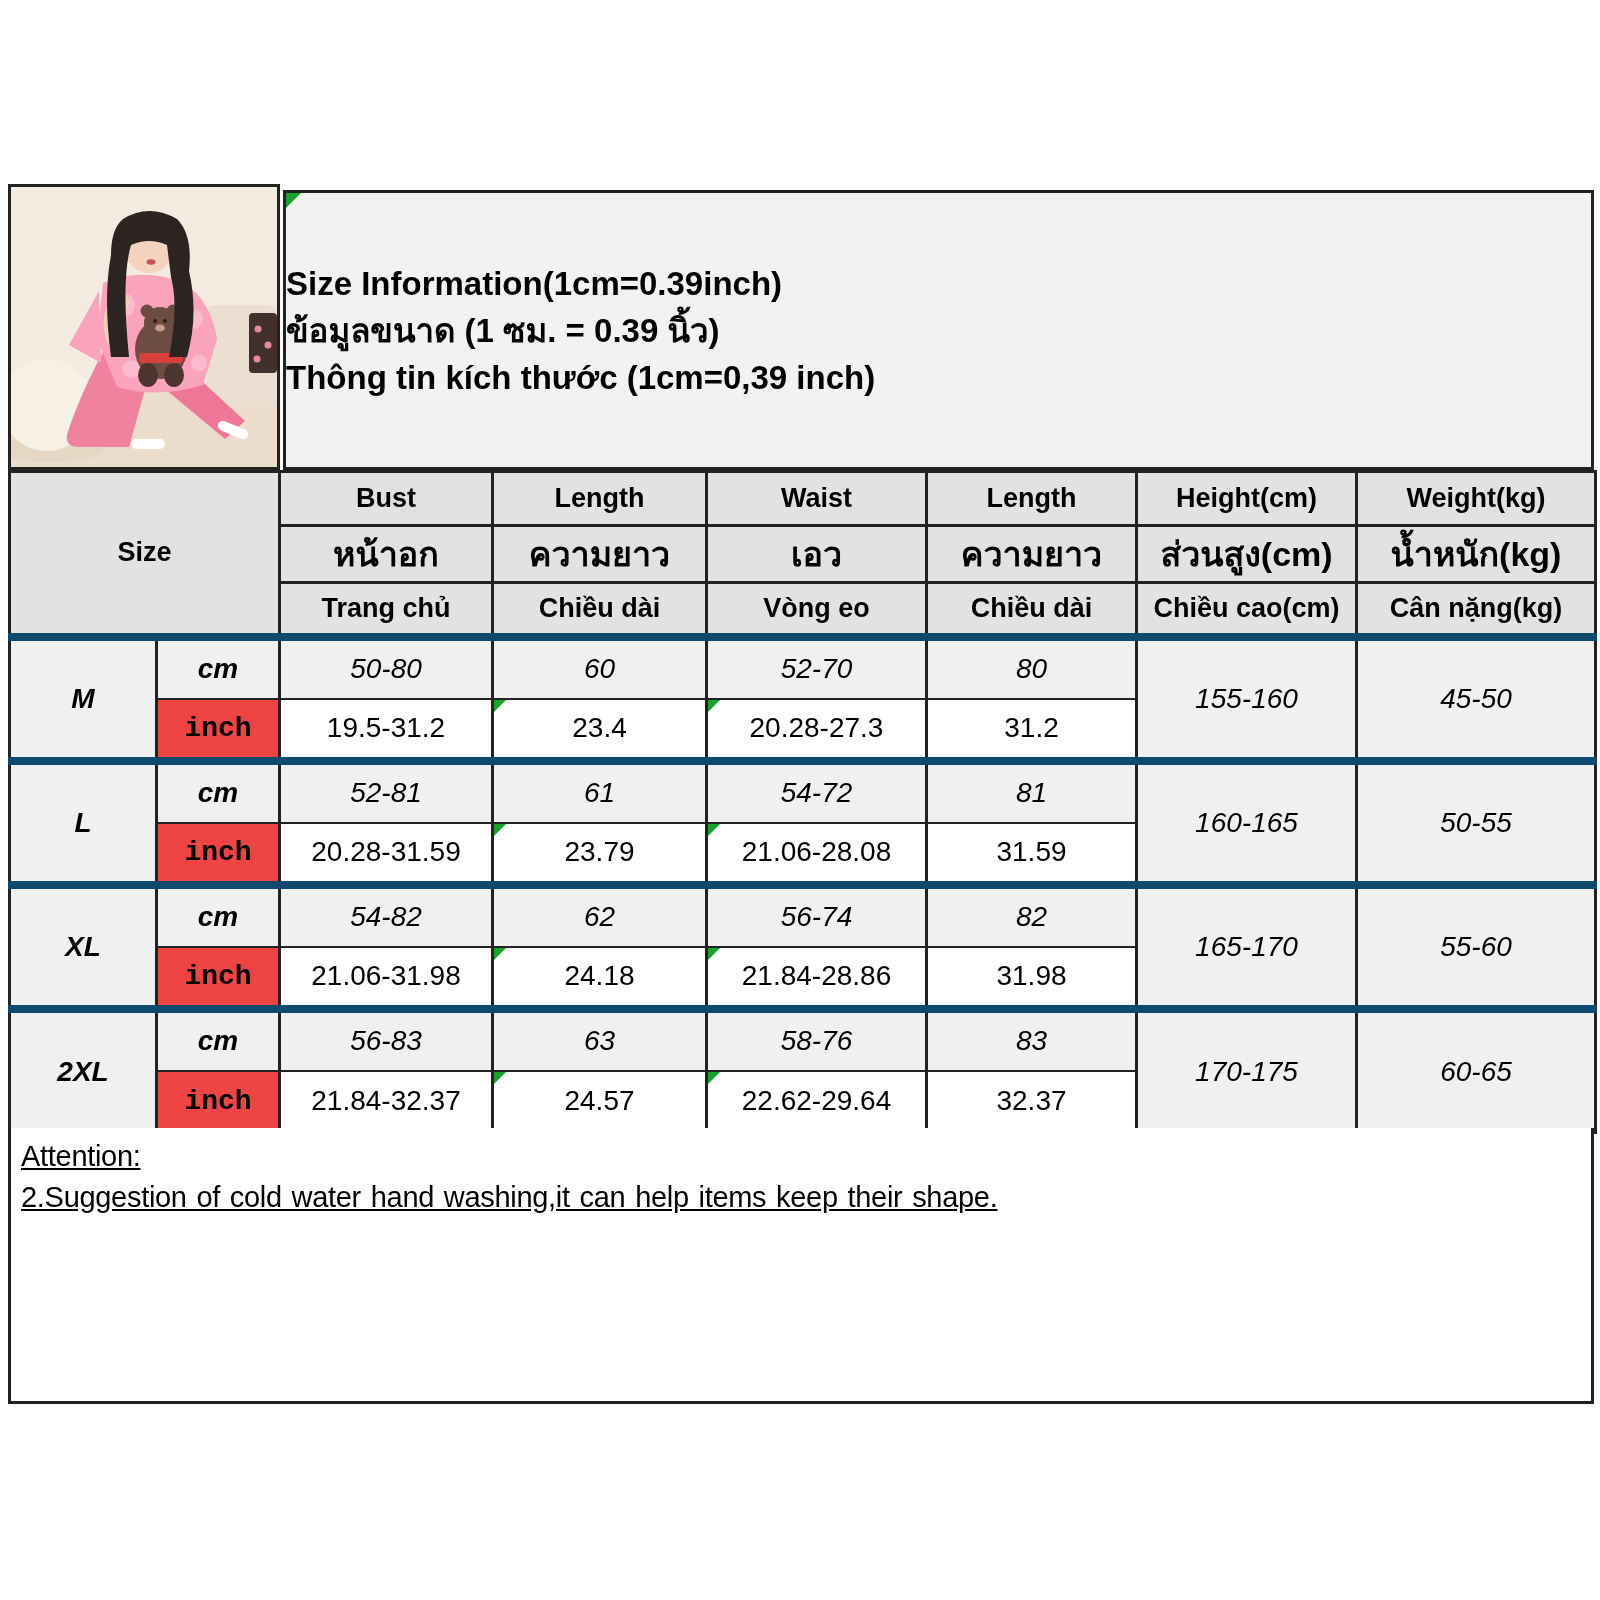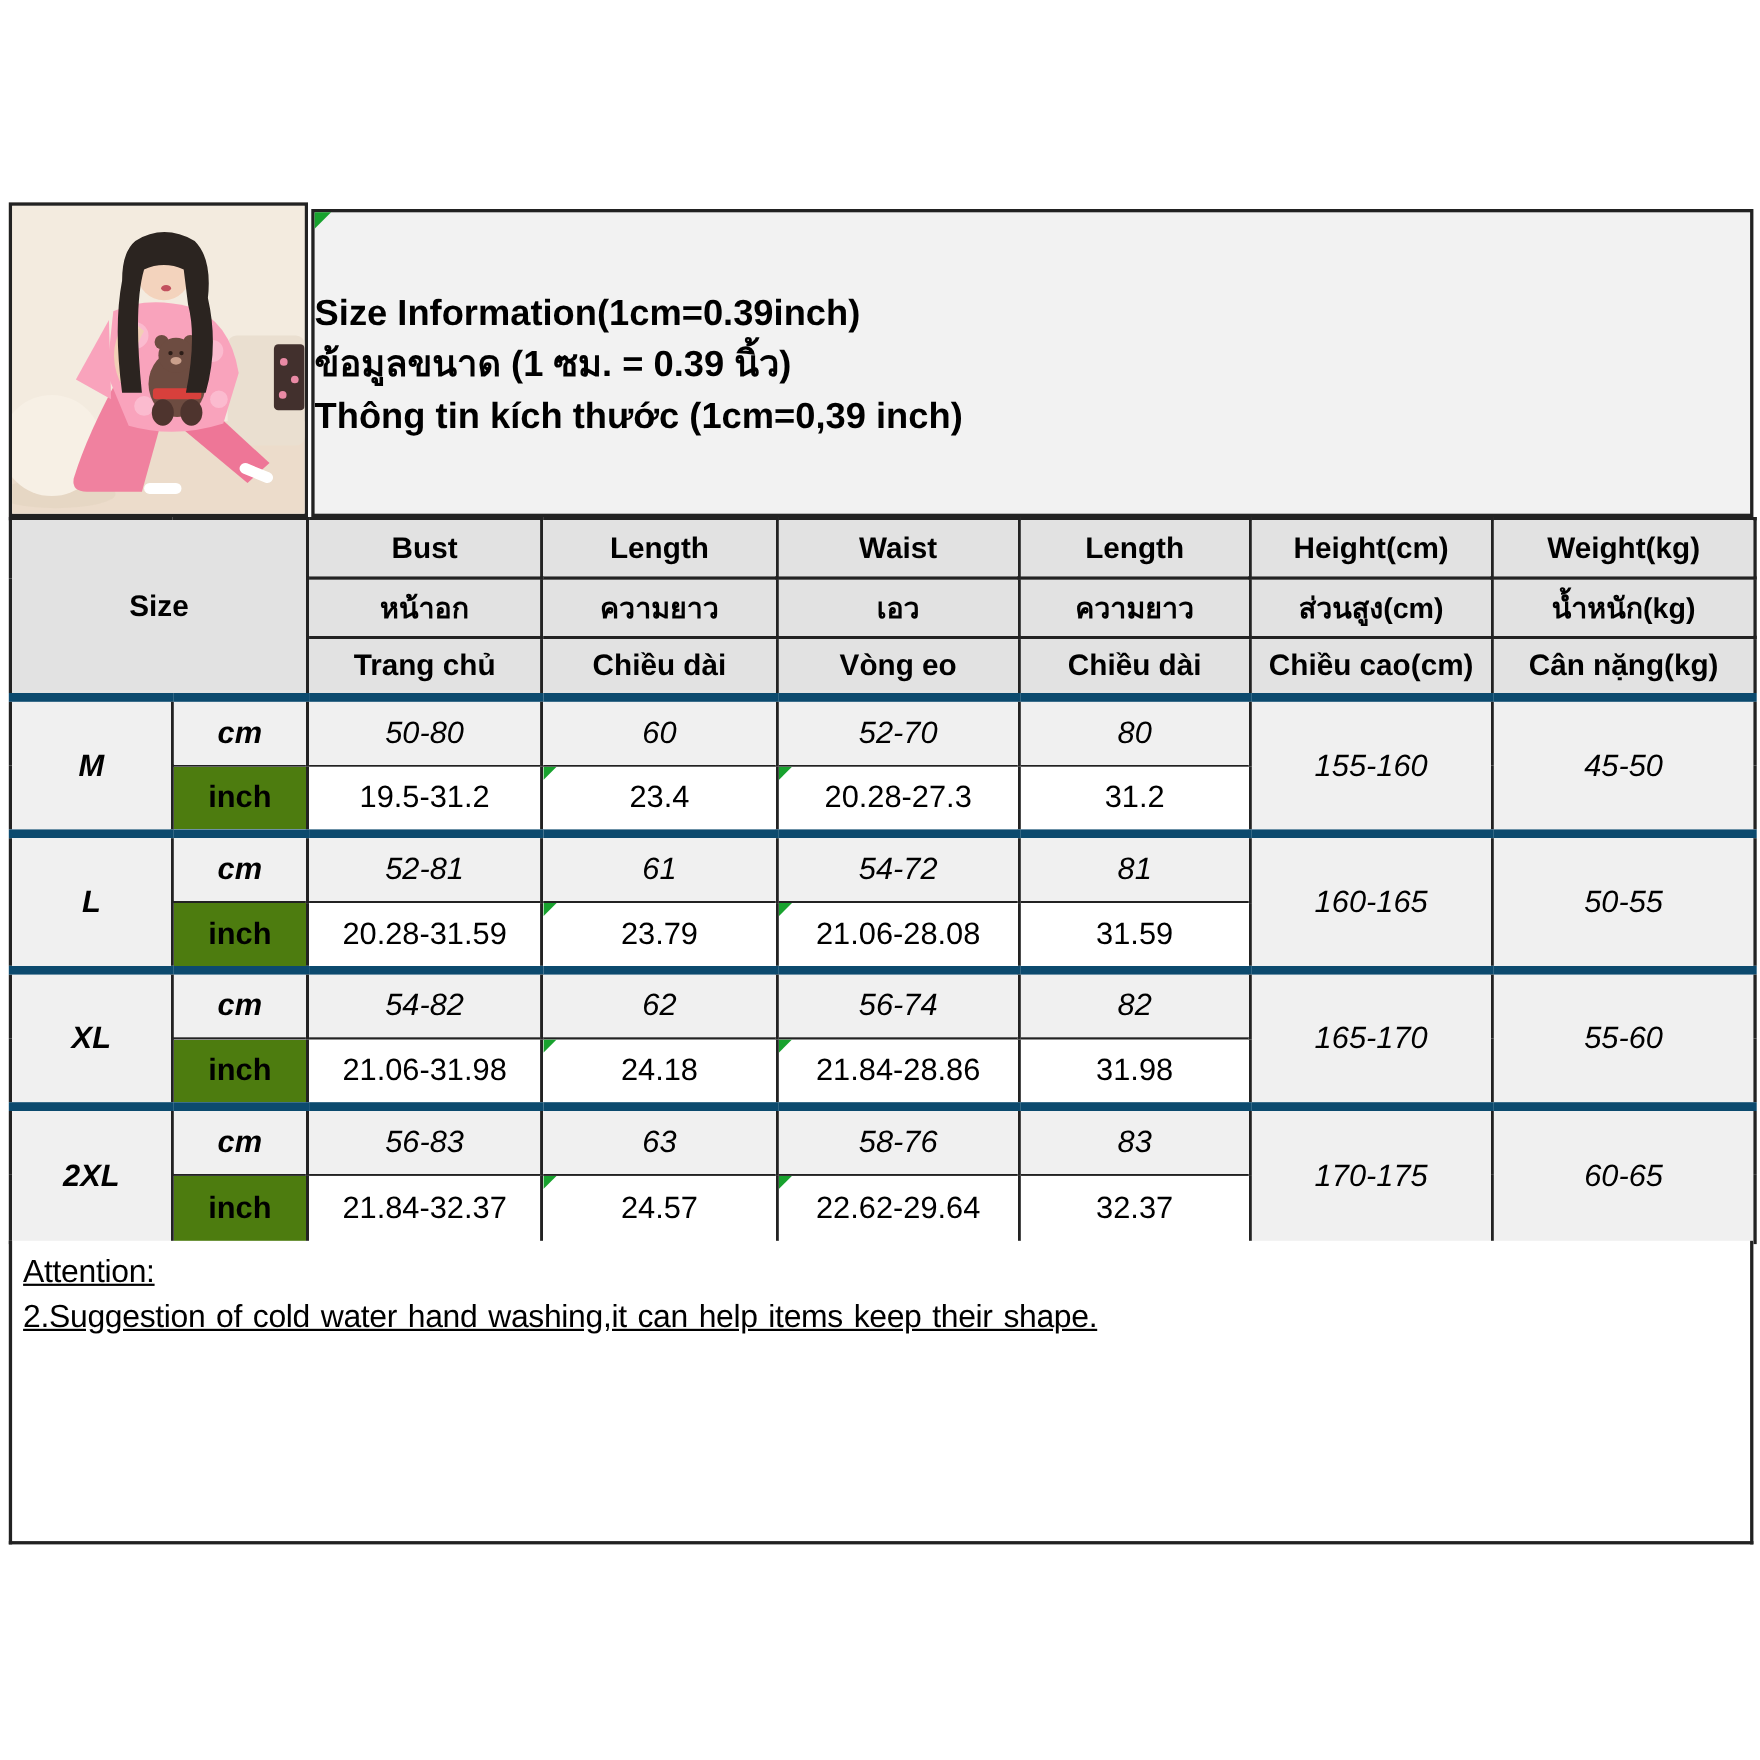--- a/index.html
+++ b/index.html
@@ -30,28 +30,28 @@
   .corner-flag.sm{border-top-width:12px;border-right-width:12px;}
   
   table.size-table{
     position:absolute;left:8px;top:470px;border-collapse:collapse;table-layout:fixed;
   }
   table.size-table td{
     border:3px solid #222;text-align:center;vertical-align:middle;padding:0;
     position:relative;box-sizing:border-box;overflow:hidden;
   }
   tr.hdr td{background:#e2e2e2;font-weight:bold;font-size:27px;height:54px;text-align:center;}
-  tr.hdr-th td{font-size:26px;}
+  tr.hdr-th td{font-size:34px;}
   td.size-cell{background:#e2e2e2;font-weight:bold;font-size:48px;}
   td.size-label{background:#e2e2e2;font-weight:bold;font-size:30px;}
   td.unit{font-weight:bold;font-size:27px;}
   tr.cm-row td{height:62px;background:#f0f0f0;font-size:28px;border-bottom-width:2px;}
   tr.inch-row td{height:62px;background:#ffffff;font-size:28px;border-top-width:2px;}
   tr.cm-row td.unit{background:#f0f0f0;}
-  tr.inch-row td.unit{background:#4d7c0f;}
+  tr.inch-row td.unit{background:#ef4444;font-family:Liberation Mono, monospace;}
   td.span2{background:#f0f0f0;font-size:28px;}
   tr.group-start td{border-top:8px solid #0c4a6e;font-style:italic;}
   
   .attention{
     position:absolute;left:8px;top:1128px;width:1586px;height:276px;
     box-sizing:border-box;border:3px solid #222;border-top:none;background:#fff;
     padding:8px 16px 0 10px;
   }
   .attention p{margin:0;font-size:29px;line-height:1.4;letter-spacing:-0.3px;word-spacing:2px;text-decoration:underline;}
 </style>

